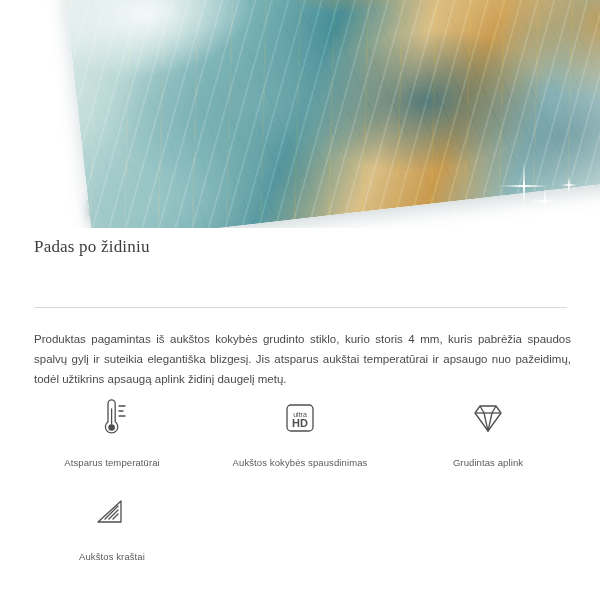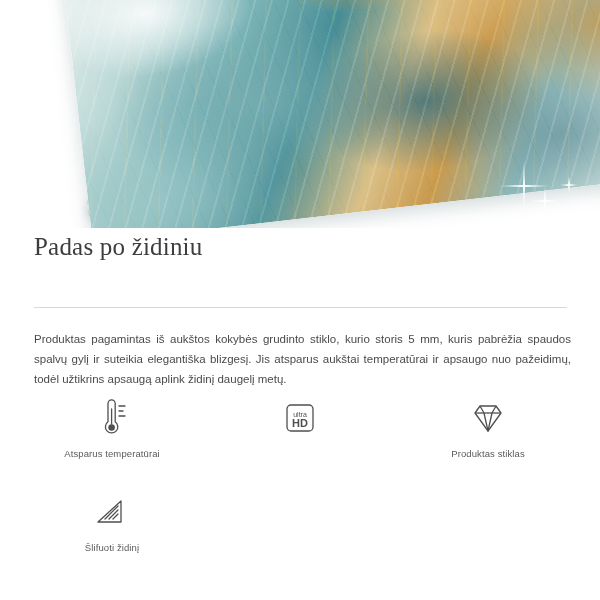--- a/index.html
+++ b/index.html
@@ -97,21 +97,21 @@
   .sparkle-2 { left: 530px; top: 186px; width: 30px; height: 30px; }
   .sparkle-3 { left: 560px; top: 176px; width: 18px; height: 18px; }
 
   
   .heading {
     position: absolute;
     left: 34px;
     top: 232px;
     width: 540px;
     font-family: "Liberation Serif", serif;
-    font-size: 25px;
+    font-size: 17px;
     line-height: 30px;
     color: #3d3d3d;
     font-weight: 400;
     letter-spacing: 0.2px;
   }
   .heading .line2 { display: block; }
 
   
   .divider {
     position: absolute;
@@ -143,20 +143,21 @@
     display: grid;
     grid-template-columns: repeat(3, 1fr);
     grid-template-rows: repeat(2, 82px);
     row-gap: 12px;
   }
   .feature {
     display: flex;
     flex-direction: column;
     align-items: center;
     justify-content: flex-start;
+    gap: 9px;
   }
   .feature-icon {
     height: 44px;
     display: flex;
     align-items: center;
     justify-content: center;
   }
   .feature-label {
     margin-top: 8px;
     font-size: 9.5px;
@@ -189,21 +190,21 @@
         <span class="s-v"></span>
     </div>
   </div>
 
   <div class="heading">
     <span>Padas po židiniu</span>
   </div>
 
   <div class="divider"></div>
 
-  <p class="body-text">Produktas pagamintas iš aukštos kokybės grudinto stiklo, kurio storis 5 mm, kuris pabrėžia spaudos spalvų gylį ir suteikia elegantiška blizgesį. Jis atsparus aukštai temperatūrai ir apsaugo nuo pažeidimų, todėl užtikrins apsaugą aplink židinį daugelį metų.</p>
+  <p class="body-text">Produktas pagamintas iš aukštos kokybės grudinto stiklo, kurio storis 4 mm, kuris pabrėžia spaudos spalvų gylį ir suteikia elegantiška blizgesį. Jis atsparus aukštai temperatūrai ir apsaugo nuo pažeidimų, todėl užtikrins apsaugą aplink židinį daugelį metų.</p>
 
   <div class="features">
 
     <div class="feature">
       <div class="feature-icon">
         <svg width="40" height="42" viewBox="0 0 40 42">
           <g fill="none" stroke="#4f4f4f" stroke-width="1.3" stroke-linecap="round">
             <path d="M16 6.5a3.6 3.6 0 0 1 7.2 0v18.2a6.2 6.2 0 1 1-7.2 0z"></path>
             <line x1="19.6" y1="12" x2="19.6" y2="27"></line>
             <line x1="27" y1="9" x2="33" y2="9"></line>
@@ -217,45 +218,46 @@
     </div>
 
     <div class="feature">
       <div class="feature-icon">
         <svg width="40" height="40" viewBox="0 0 40 40">
           <rect x="7" y="7" width="26" height="26" rx="4" fill="none" stroke="#4f4f4f" stroke-width="1.3"></rect>
           <text x="20" y="18.5" text-anchor="middle" font-family="Liberation Sans, sans-serif" font-size="7" fill="#4f4f4f">ultra</text>
           <text x="20" y="29" text-anchor="middle" font-family="Liberation Sans, sans-serif" font-size="11" font-weight="bold" fill="#4f4f4f">HD</text>
         </svg>
       </div>
+      <div class="feature-label">Aukštos kokybės spausdinimas</div>
     </div>
 
 
     <div class="feature">
       <div class="feature-icon">
         <svg width="44" height="40" viewBox="0 0 44 40">
           <g fill="none" stroke="#4f4f4f" stroke-width="1.3" stroke-linejoin="round">
             <path d="M9 15 L14 8 H30 L35 15 L22 33 Z"></path>
             <line x1="9" y1="15" x2="35" y2="15"></line>
             <path d="M14 8 L18 15 L22 33 L26 15 L30 8"></path>
           </g>
         </svg>
       </div>
-      <div class="feature-label">Produktas stiklas</div>
+      <div class="feature-label">Grudintas aplink</div>
     </div>
 
     <div class="feature">
       <div class="feature-icon">
         <svg width="44" height="40" viewBox="0 0 44 40">
           <g fill="none" stroke="#4f4f4f" stroke-width="1.3" stroke-linecap="round" stroke-linejoin="round">
             <path d="M8 30 L31 30 L31 9 Z"></path>
             <line x1="15" y1="27" x2="28" y2="14"></line>
             <line x1="19" y1="27" x2="28" y2="18"></line>
             <line x1="23" y1="27" x2="28" y2="22"></line>
           </g>
         </svg>
       </div>
-      <div class="feature-label">Šlifuoti židinį</div>
+      <div class="feature-label">Aukštos kraštai</div>
     </div>
 
 
   </div>
 </div>
 
 </body></html>

